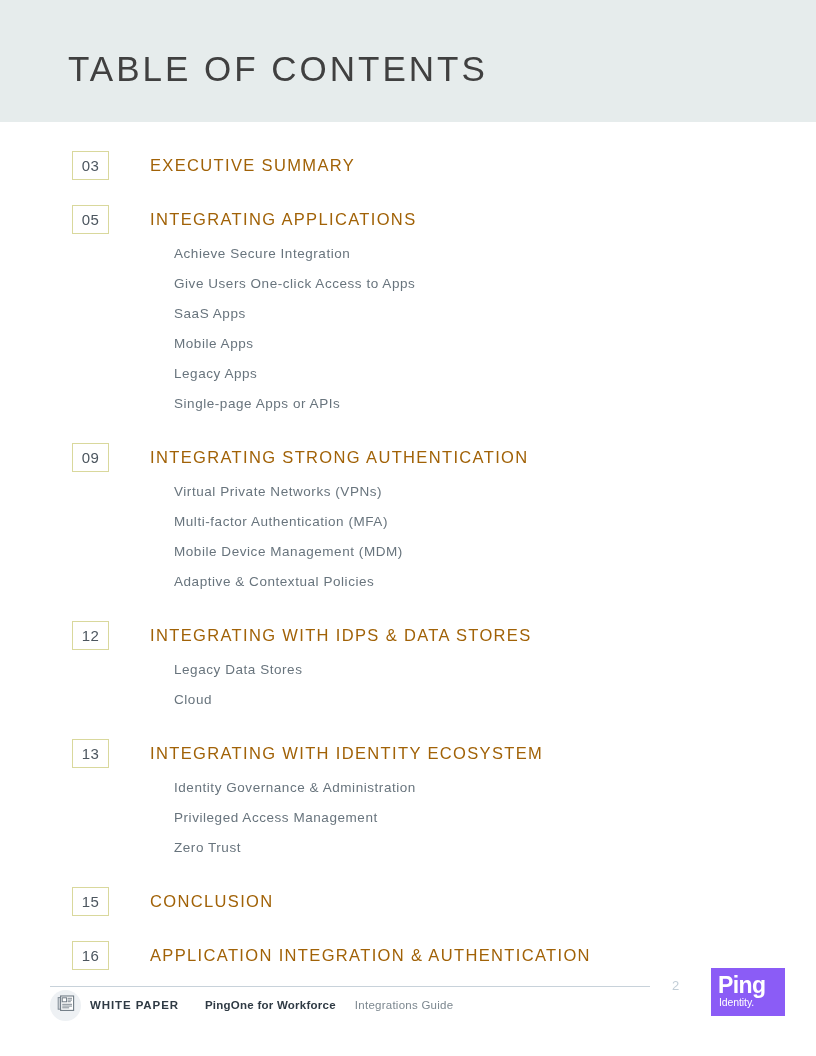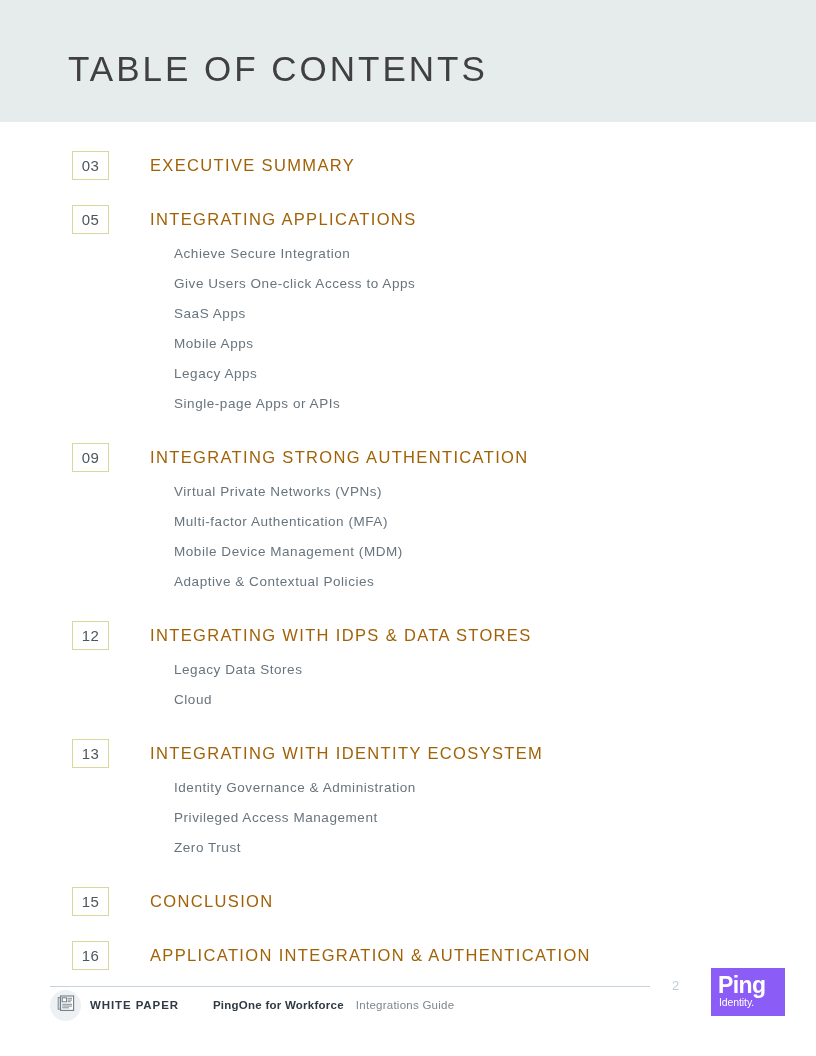--- a/index.html
+++ b/index.html
@@ -149,27 +149,27 @@
   }
   .fw-white-paper {
     font-weight: 700;
     color: #2f3a44;
     letter-spacing: 0.9px;
   }
   .fw-product {
     font-weight: 700;
     color: #2f3a44;
     letter-spacing: 0.25px;
-    margin-left: 34px;
+    margin-left: 26px;
   }
   .fw-guide {
     font-weight: 400;
     color: #7c878f;
     letter-spacing: 0.25px;
-    margin-left: 12px;
+    margin-left: 19px;
   }
   .ping-logo {
     position: absolute;
     left: 711px;
     top: 968px;
     width: 74px;
     height: 48px;
     background: #8b5cf6;
   }
   .ping-logo-ping {

